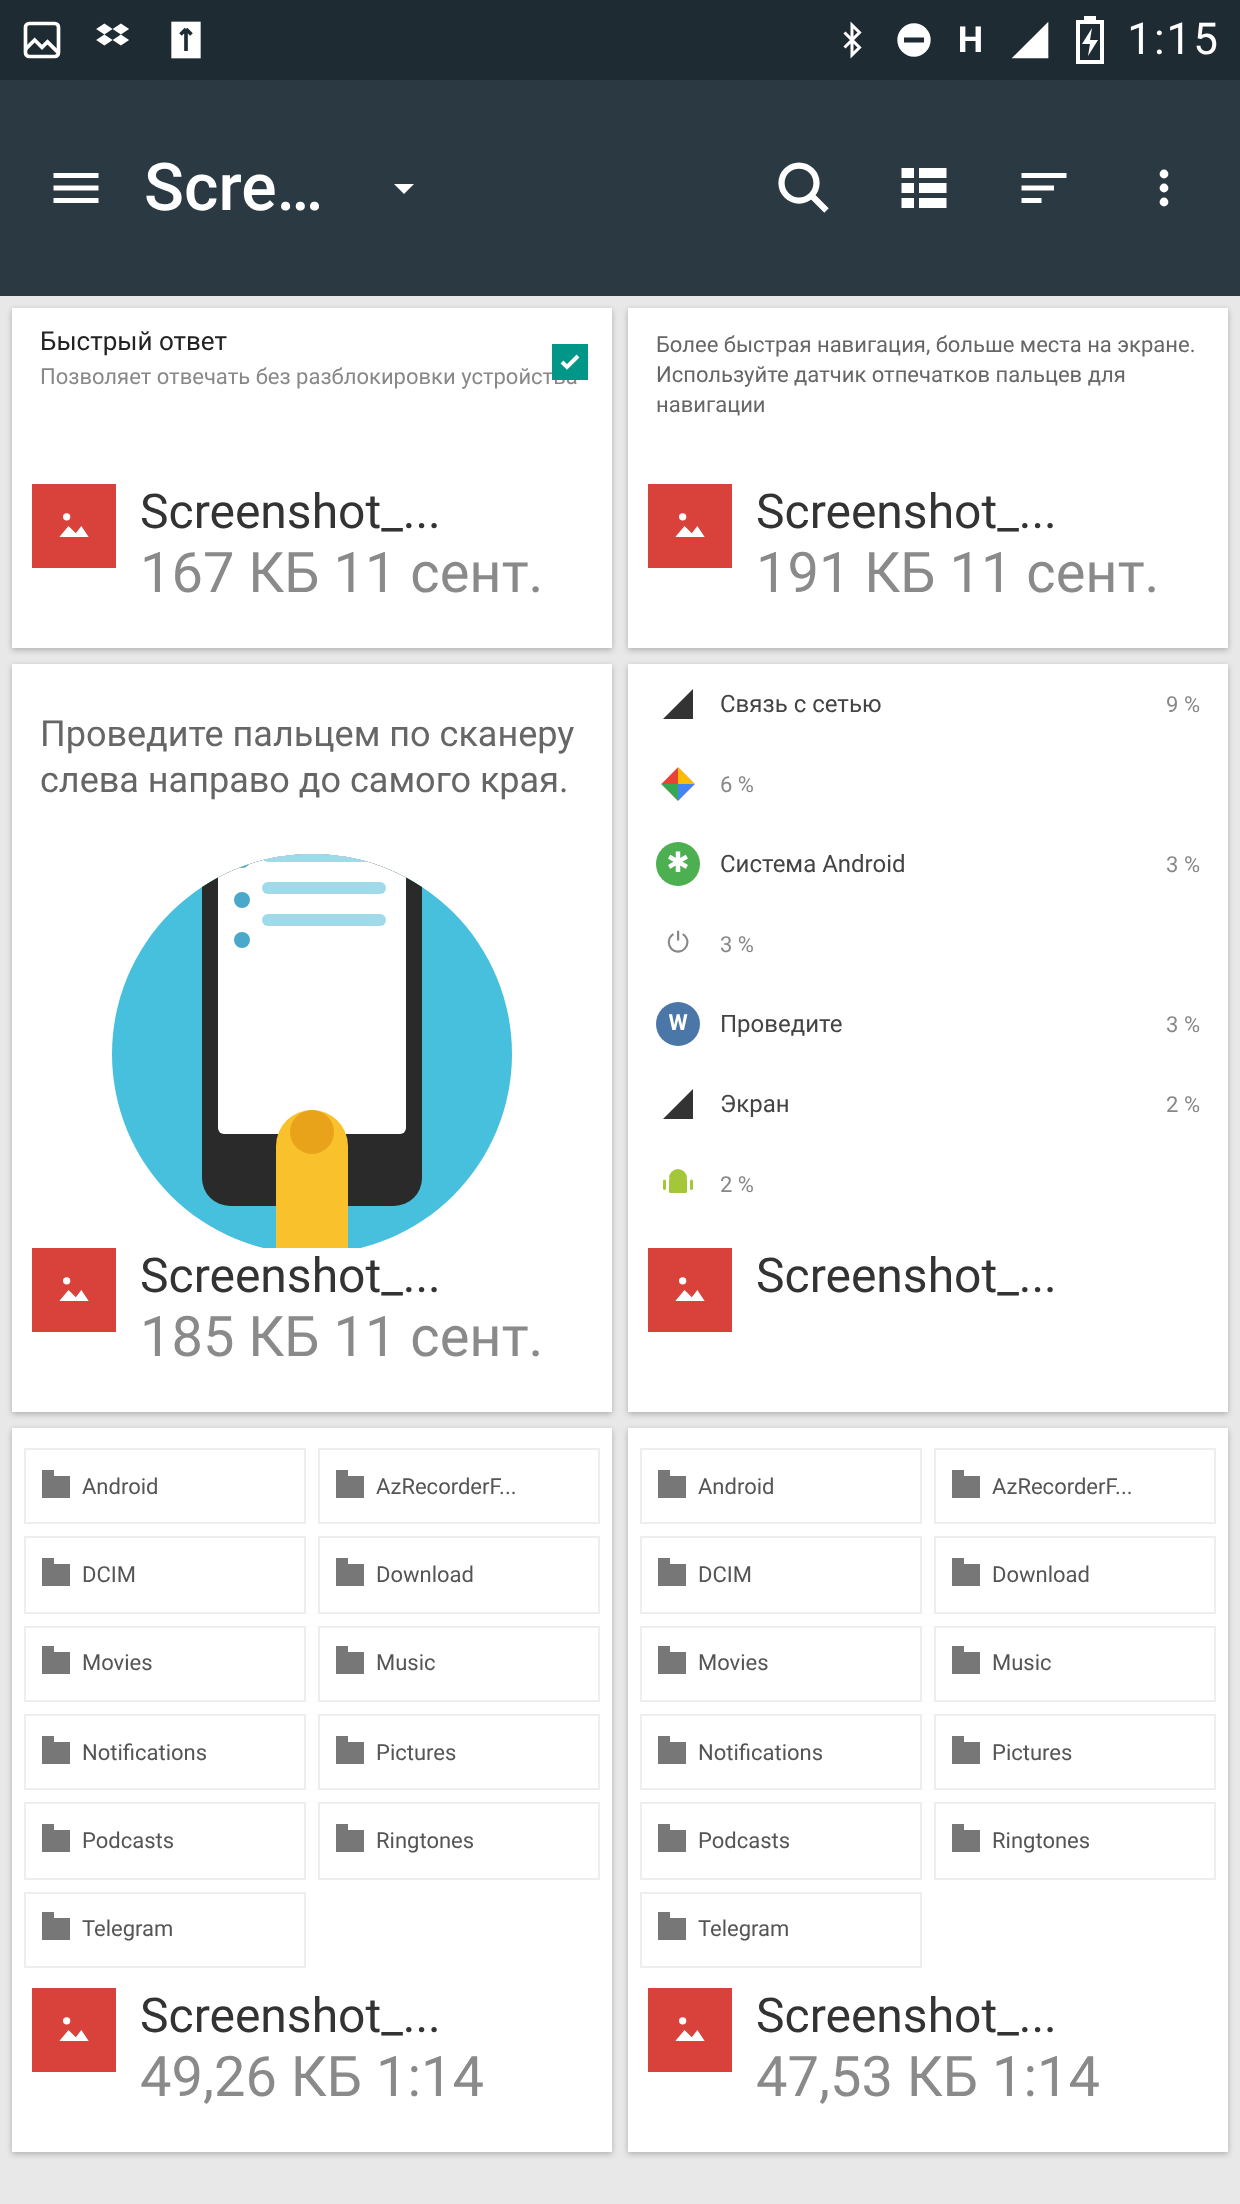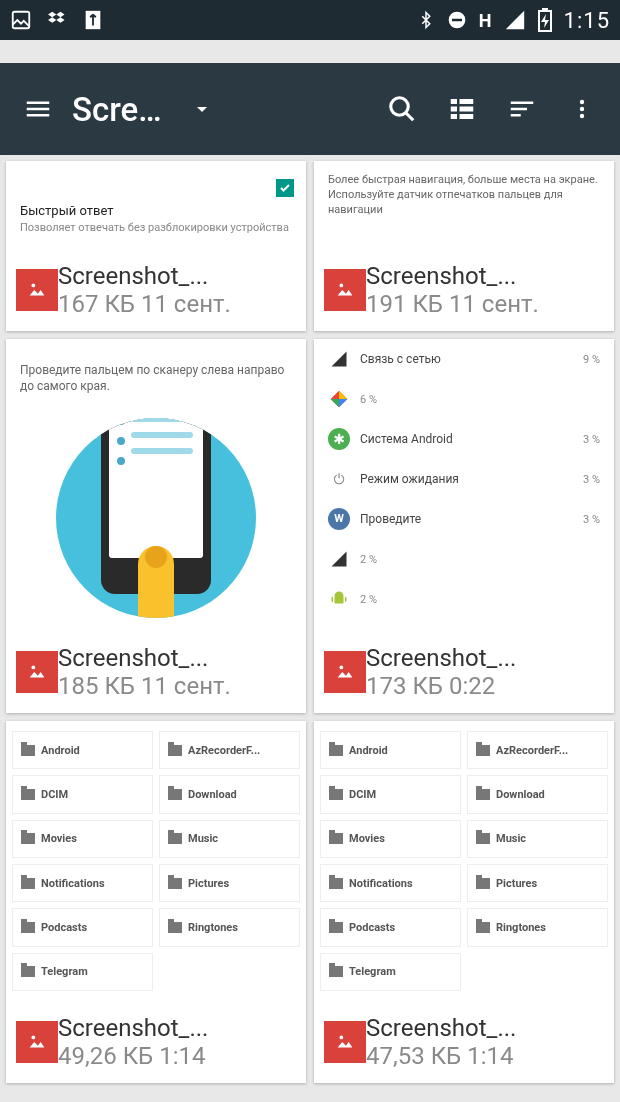--- a/index.html
+++ b/index.html
@@ -6,69 +6,69 @@
   body { width:620px; height:1102px; background:#e8e8e8; overflow:hidden; }
 
   
   .status-bar { height:40px; background:#1f2b33; color:#fff; display:flex; align-items:center; padding:0 10px; font-size:22px; }
   .status-left { display:flex; gap:14px; }
   .status-right { margin-left:auto; display:flex; gap:12px; align-items:center; }
   .status-icon svg { display:block; }
   .clock { font-weight:400; letter-spacing:1px; }
 
   
-  .app-bar { height:92px; background:#2b3942; color:#fff; display:flex; align-items:center; padding:0 8px;margin-top:23px; }
+  .app-bar { height:108px; background:#2b3942; color:#fff; display:flex; align-items:center; padding:0 8px; }
   .app-bar .ab-btn { width:60px; height:60px; display:flex; align-items:center; justify-content:center; }
   .app-title { font-size:33px; font-weight:500; margin-left:4px; flex:0 0 auto; }
   .app-bar .spacer { flex:1; }
   .chev { margin-left:10px; }
 
   
   .grid { padding:6px; display:grid; grid-template-columns:1fr 1fr; gap:8px; }
   .card { background:#fff; box-shadow:0 1px 3px rgba(0,0,0,.25); display:flex; flex-direction:column; }
   .preview { flex:1; overflow:hidden; position:relative; font-size:12px; color:#666; }
-  .footer { height:82px; display:flex; align-items:center; padding:0 10px; }
+  .footer { height:82px; display:flex; align-items:flex-start; padding:0 10px; gap:12px; }
   .footer .img-ico { width:42px; height:42px; background:#d9413b; display:flex; align-items:center; justify-content:center; flex:0 0 auto; }
   .footer .img-ico svg { width:26px; height:22px; }
   .footer .txt { overflow:hidden; }
   .footer .name { font-size:24px; color:#333; white-space:nowrap; overflow:hidden; text-overflow:ellipsis; }
-  .footer .meta { font-size:24px; color:#8a8a8a; white-space:nowrap; }
+  .footer .meta { font-size:28px; color:#8a8a8a; white-space:nowrap; }
 
   
   .pv1 { padding:10px 14px; }
-  .pv1 .t1 { font-size:13px; color:#222; margin-bottom:3px;margin-top:32px; }
+  .pv1 .t1 { font-size:13px; color:#222; margin-bottom:3px; }
   .pv1 .t2 { font-size:11px; color:#888; line-height:1.3; }
   .pv1 .chk { position:absolute; right:12px; top:18px; width:18px; height:18px; background:#009688; display:flex; align-items:center; justify-content:center; }
 
   
   .pv2 { padding:12px 14px; font-size:11px; color:#666; line-height:1.35; }
 
   
   .pv3 { padding:8px 14px; }
-  .pv3 .hint { font-size:12px; color:#666; line-height:1.3; margin:16px 0 24px; }
+  .pv3 .hint { font-size:18px; color:#666; line-height:1.3; margin:16px 0 24px; }
   .pv3 .illus { display:flex; justify-content:center; }
   .circle { width:200px; height:200px; border-radius:50%; background:#46c0dd; position:relative; overflow:hidden; }
   .phone { position:absolute; width:110px; height:200px; background:#2a2a2a; border-radius:14px; left:45px; top:-24px; }
   .phone .screen { position:absolute; inset:10px 8px 36px 8px; background:#fff; border-radius:3px; }
   .phone .line { height:6px; background:#9fd9ea; border-radius:3px; margin:10px 10px 0 22px; }
   .phone .dot { width:8px; height:8px; border-radius:4px; background:#4aa9c9; position:absolute; left:8px; }
   .phone .dot.d1{top:13px}.phone .dot.d2{top:33px}.phone .dot.d3{top:53px}
   .phone .l1{margin-top:12px}.phone .l2{}.phone .l3{}
   .phone .homebtn { width:20px; height:12px; background:#7a6a42; border-radius:3px; position:absolute; bottom:10px; left:45px; }
   .finger { position:absolute; width:36px; height:130px; background:#f9c22d; border-radius:18px 18px 6px 6px; left:82px; top:128px; }
   .finger::before { content:""; position:absolute; width:22px; height:22px; background:#e8a31a; border-radius:11px; top:0; left:7px; }
 
   
   .pv4 .row { display:flex; align-items:center; height:40px; padding:0 14px; gap:10px; border-bottom:0; }
   .pv4 .ico { width:22px; height:22px; display:flex; align-items:center; justify-content:center; font-size:14px; }
   .pv4 .lab { flex:1; font-size:12px; color:#444; white-space:nowrap; overflow:hidden; text-overflow:ellipsis; }
   .pv4 .pct { font-size:11px; color:#888; }
 
   
-  .pvF { padding:10px 6px; display:grid; grid-template-columns:1fr 1fr; gap:6px;font-weight:bold; }
+  .pvF { padding:10px 6px; display:grid; grid-template-columns:1fr 1fr; gap:6px; }
   .fldr { background:#fff; border:1px solid #eee; display:flex; align-items:center; gap:6px; padding:6px 8px; }
   .fldr .fi { width:14px; height:11px; background:#777; position:relative; flex:0 0 auto; }
   .fldr .fi::before { content:""; position:absolute; width:6px; height:3px; background:#777; top:-3px; left:0; }
   .fldr .fl { font-size:11px; color:#555; white-space:nowrap; overflow:hidden; text-overflow:ellipsis; }
 </style>
 </head>
 <body>
 
 <div class="status-bar">
   <div class="status-left">
@@ -266,36 +266,36 @@
           <div class="ico">
             <span style="display:inline-block;width:22px;height:22px;border-radius:11px;background:#4caf50;color:#fff;font-size:14px;line-height:22px;text-align:center">✱</span>
           </div>
           <div class="lab">Система Android</div>
           <div class="pct">3 %</div>
         </div>
         <div class="row">
           <div class="ico">
             <span style="color:#888">⏻</span>
           </div>
-          <div class="lab">Режим ожидания</div>
           <div class="pct">3 %</div>
         </div>
         <div class="row">
           <div class="ico">
             <span style="display:inline-block;width:22px;height:22px;border-radius:11px;background:#4a76a8;color:#fff;font-size:11px;line-height:22px;text-align:center;font-weight:bold">W</span>
           </div>
           <div class="lab">Проведите</div>
           <div class="pct">3 %</div>
         </div>
         <div class="row">
           <div class="ico">
             <svg width="18" height="18" viewBox="0 0 24 24" fill="#333">
               <path d="M2 22L22 2v20z"></path>
             </svg>
           </div>
+          <div class="lab">Экран</div>
           <div class="pct">2 %</div>
         </div>
         <div class="row">
           <div class="ico">
             <svg width="18" height="20" viewBox="0 0 24 24" fill="#a4c639">
               <rect x="6" y="8" width="12" height="10" rx="1"></rect>
               <path d="M6 8a6 6 0 0112 0"></path>
               <rect x="2" y="9" width="2" height="7" rx="1"></rect>
               <rect x="20" y="9" width="2" height="7" rx="1"></rect>
             </svg>
@@ -305,21 +305,20 @@
       </div>
     <div class="footer">
       <div class="img-ico">
           <svg viewBox="0 0 24 24" fill="#fff">
             <path d="M4 18l5-6 4 4 3-4 4 6z"></path>
             <circle cx="8" cy="7" r="2"></circle>
           </svg>
         </div>
       <div class="txt">
         <div class="name">Screenshot_...</div>
-        <div class="meta"><span>173 КБ</span> <span>0:22</span></div>
       </div>
     </div>
   </div>
 
   <div class="card" style="height:362px">
     <div class="preview pvF" id="pvF4">
         <div class="fldr">
           <span class="fi"></span>
           <span class="fl">Android</span>
         </div>

